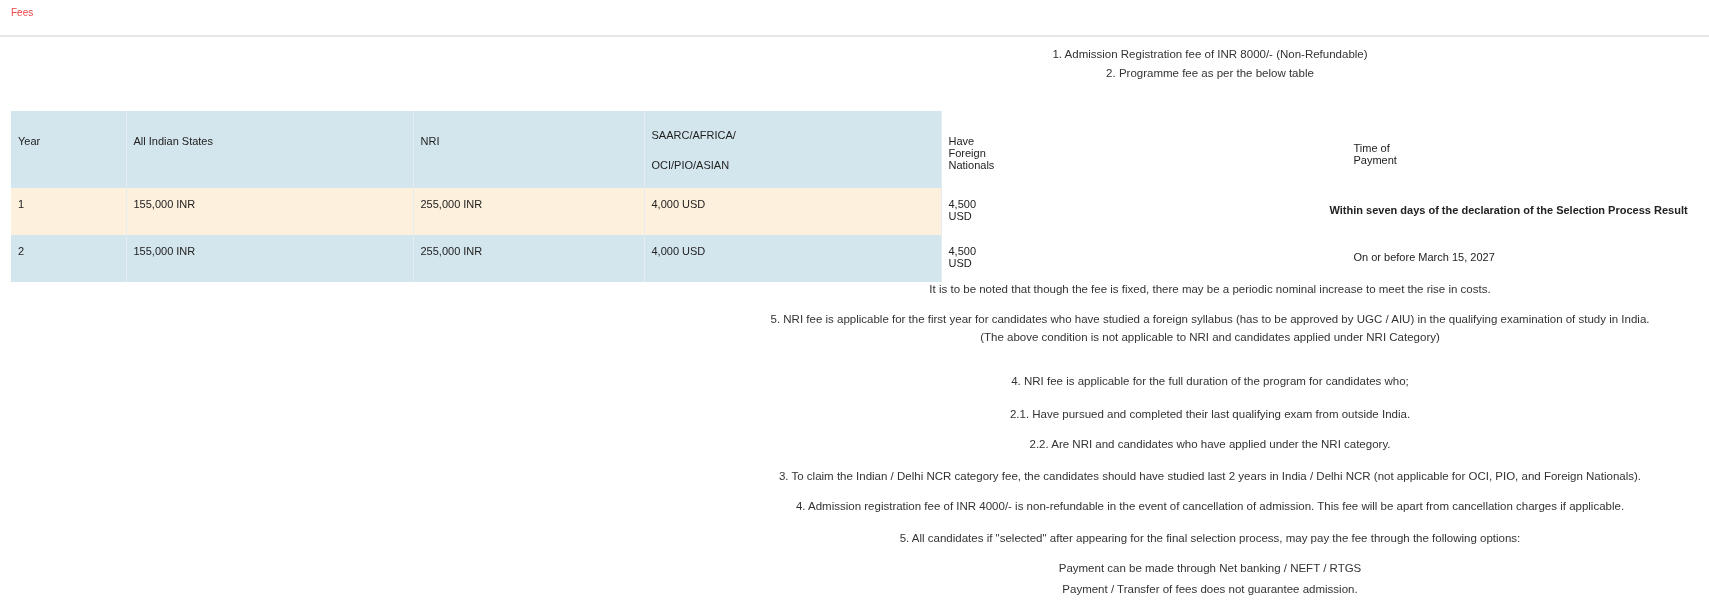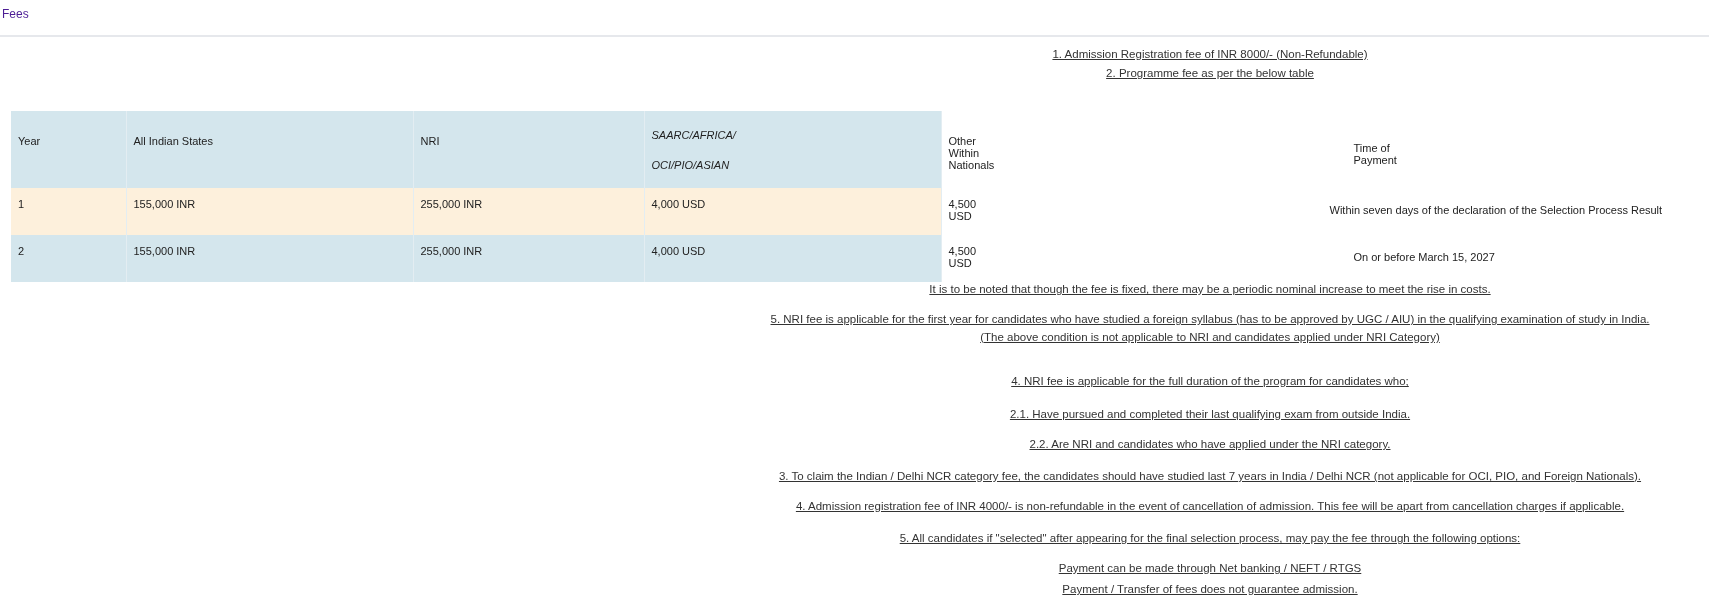--- a/index.html
+++ b/index.html
@@ -6,47 +6,47 @@
   body {
     width: 1709px; height: 603px; overflow: hidden; background: #ffffff;
     font-family: "Liberation Sans", "DejaVu Sans", sans-serif;
     color: #222; position: relative;
   }
   .header-bar {
     position: absolute; left: 0; top: 0; width: 1709px; height: 37px;
     border-bottom: 2px solid #e6e8ec; box-sizing: border-box;
   }
   .page-title {
-    position: absolute; left: 2px; top: 7px;
-    font-size: 12px; color: #4c1d95;
+    position: absolute; left: 11px; top: 7px;
+    font-size: 10px; color: #ef4444;
   }
   .intro {
     position: absolute; left: 770px; width: 880px; text-align: center;
     font-size: 11.5px; color: #333;
   }
   .fees-table {
     position: absolute; left: 11px; top: 111px; width: 1720px;
     border-collapse: collapse; table-layout: fixed; font-size: 11px; color: #222;
   }
   .fees-table td, .fees-table th {
     padding: 8px 0 0 7px; text-align: left; font-weight: normal;
     border-left: 1px solid #e3edf2; vertical-align: top; box-sizing: border-box; margin-top: 20px;
   }
   .fees-table th:first-child, .fees-table td:first-child { border-left: none; }
   .row-head { background: #d4e6ed; height: 77px; }
   .row-head th { padding-top: 24px; }
-  .row-head th.multi { padding-top: 9px; line-height: 30px; font-style: italic; }
+  .row-head th.multi { padding-top: 9px; line-height: 30px; }
   .row-odd { background: #fdf0dc; height: 47px; }
   .row-even { background: #d4e6ed; height: 47px; }
   .row-odd td, .row-even td { padding-top: 10px; }
   .notes {
     position: absolute; left: 770px; width: 880px; text-align: center;
     font-size: 11.5px; color: #333;
   }
-  .note-line { position: absolute; left: 0; width: 880px; white-space: nowrap; text-decoration: underline; }
+  .note-line { position: absolute; left: 0; width: 880px; white-space: nowrap; }
 </style>
 </head>
 <body>
 
 <div class="header-bar">
   <div class="page-title">Fees</div>
 </div>
 
 <div class="intro">
   <div class="note-line" style="top:48px">1. Admission Registration fee of INR 8000/- (Non-Refundable)</div>
@@ -66,33 +66,33 @@
       <tr class="row-head">
     <th>Year</th>
     <th>All Indian States</th>
     <th>NRI</th>
     <th class="multi">
       <div>SAARC/AFRICA/</div>
       <div>OCI/PIO/ASIAN</div>
     </th>
 
     <th style="position:relative;">
-      <span>Other Within Nationals</span>
+      <span>Have Foreign Nationals</span>
       <span style="position:absolute; left:412px; top:31px;">Time of Payment</span>
     </th>
   </tr>
   <tr class="row-odd">
     <td>1</td>
     <td>155,000 INR</td>
     <td>255,000 INR</td>
     <td>4,000 USD</td>
 
     <td style="position:relative;">
       <span>4,500 USD</span>
-      <span style="position:absolute; left:388px; top:16px; white-space:nowrap;">Within seven days of the declaration of the Selection Process Result</span>
+      <span style="position:absolute; left:388px; top:16px; white-space:nowrap;font-weight:bold;">Within seven days of the declaration of the Selection Process Result</span>
     </td>
   </tr>
   <tr class="row-even">
     <td>2</td>
     <td>155,000 INR</td>
     <td>255,000 INR</td>
     <td>4,000 USD</td>
 
     <td style="position:relative;">
       <span>4,500 USD</span>
@@ -102,18 +102,18 @@
 </tbody>
   </table>
 
 <div class="notes">
   <div class="note-line" style="top:283px">It is to be noted that though the fee is fixed, there may be a periodic nominal increase to meet the rise in costs.</div>
   <div class="note-line" style="top:313px">5. NRI fee is applicable for the first year for candidates who have studied a foreign syllabus (has to be approved by UGC / AIU) in the qualifying examination of study in India.</div>
   <div class="note-line" style="top:331px">(The above condition is not applicable to NRI and candidates applied under NRI Category)</div>
   <div class="note-line" style="top:375px">4. NRI fee is applicable for the full duration of the program for candidates who;</div>
   <div class="note-line" style="top:408px">2.1. Have pursued and completed their last qualifying exam from outside India.</div>
   <div class="note-line" style="top:438px">2.2. Are NRI and candidates who have applied under the NRI category.</div>
-  <div class="note-line" style="top:470px">3. To claim the Indian / Delhi NCR category fee, the candidates should have studied last 7 years in India / Delhi NCR (not applicable for OCI, PIO, and Foreign Nationals).</div>
+  <div class="note-line" style="top:470px">3. To claim the Indian / Delhi NCR category fee, the candidates should have studied last 2 years in India / Delhi NCR (not applicable for OCI, PIO, and Foreign Nationals).</div>
   <div class="note-line" style="top:500px">4. Admission registration fee of INR 4000/- is non-refundable in the event of cancellation of admission. This fee will be apart from cancellation charges if applicable.</div>
   <div class="note-line" style="top:532px">5. All candidates if "selected" after appearing for the final selection process, may pay the fee through the following options:</div>
   <div class="note-line" style="top:562px">Payment can be made through Net banking / NEFT / RTGS</div>
   <div class="note-line" style="top:583px">Payment / Transfer of fees does not guarantee admission.</div>
 </div>
 
 </body></html>

